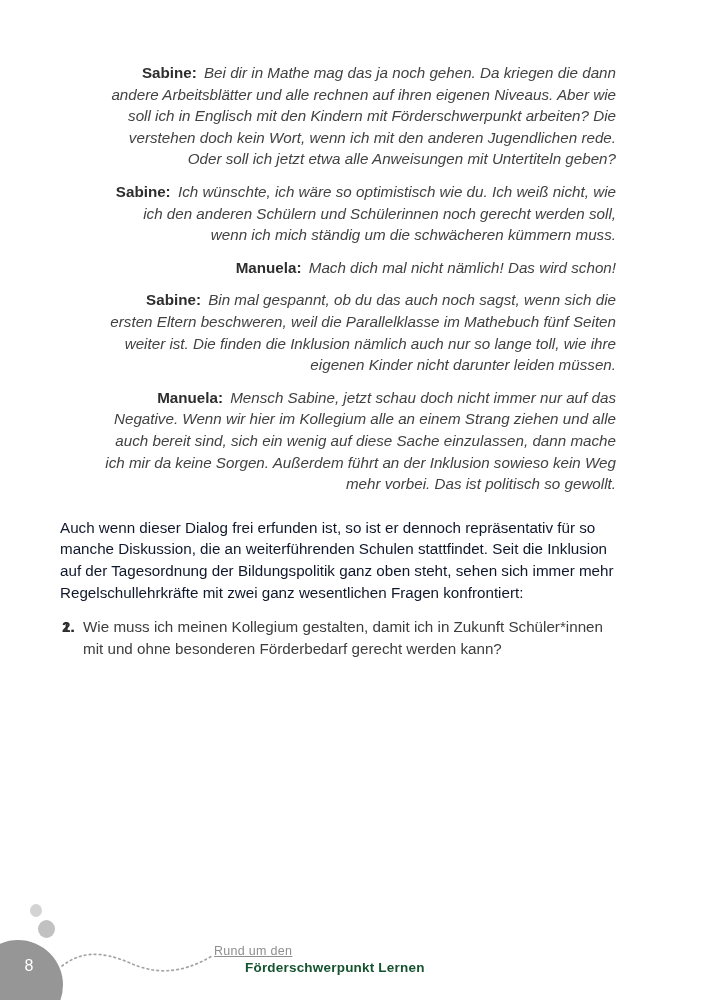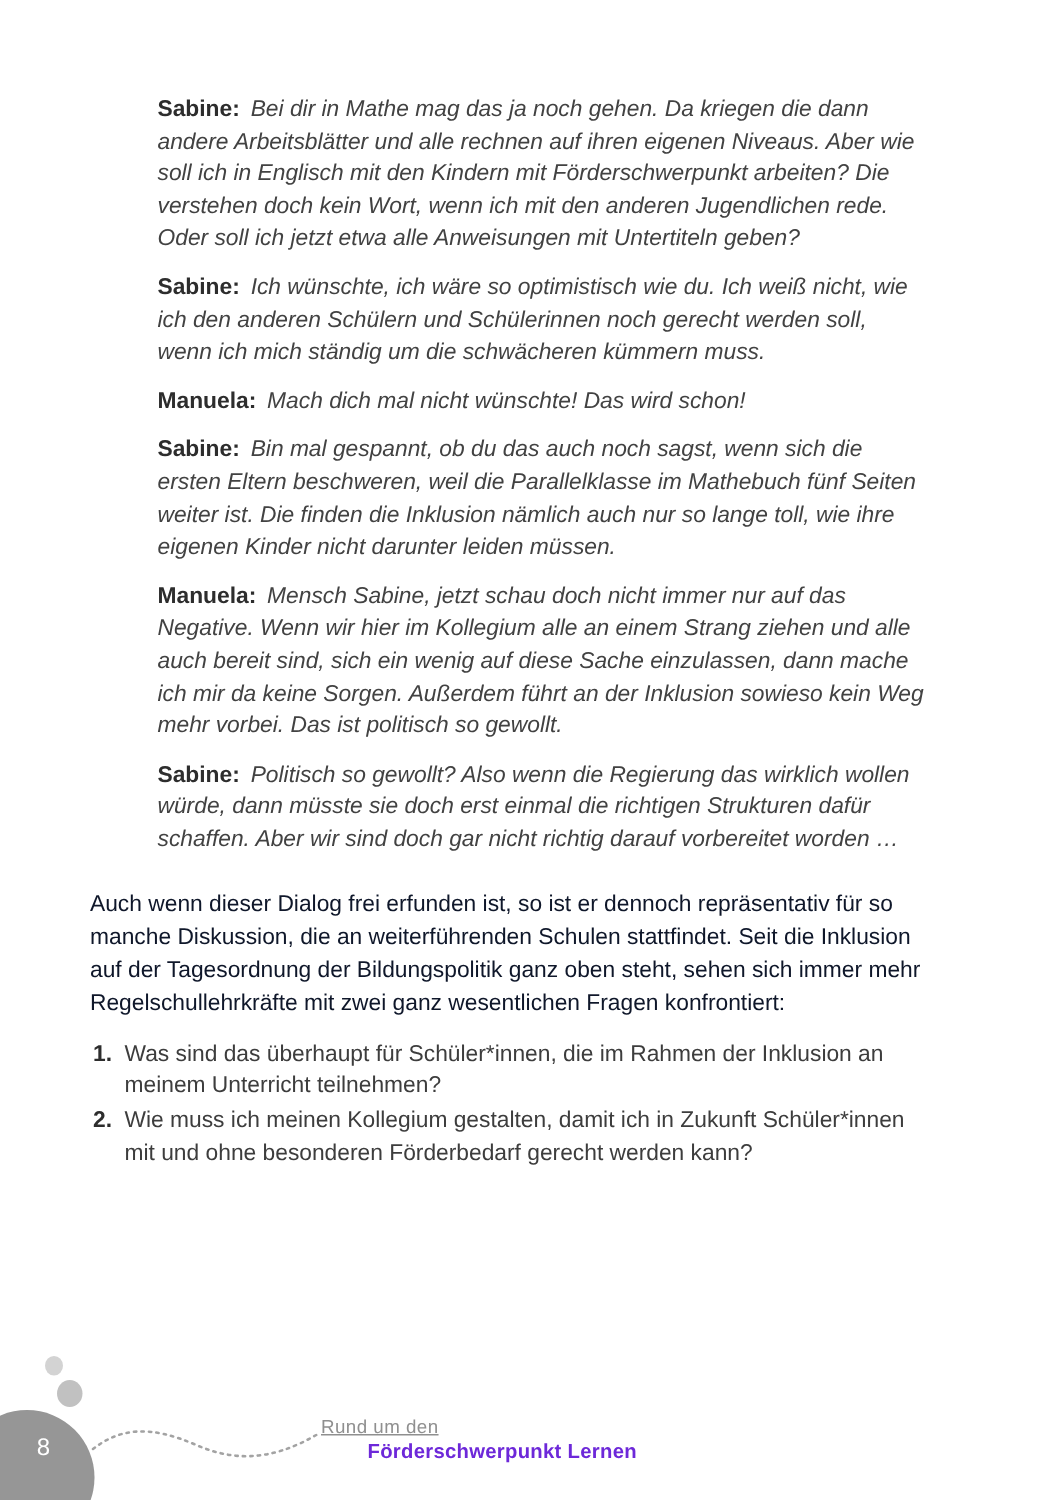--- a/index.html
+++ b/index.html
@@ -17,20 +17,21 @@
     top: 62px; left: 60px;
     width: 556px;
   }
   .dialog-block {
     margin-left: 45px;
     width: 511px;
     font-size: 15.2px;
     line-height: 21.6px;
     margin-bottom: 11px;
     color: #424242;
+    text-align: right;
   }
   .speaker {
     font-weight: bold;
     font-style: normal;
     color: #2d2d2d;
     margin-right: 3px;
   }
   .speech { font-style: italic; }
   .body-paragraph {
     margin-top: 22px;
@@ -98,48 +99,46 @@
     font-size: 12.5px;
     color: #8f8f8f;
     letter-spacing: 0.3px;
     text-decoration: underline;
   }
   .series-bottom {
     position: absolute;
     left: 245px; top: 960px;
     font-size: 13.5px;
     font-weight: bold;
-    color: #6d28d9;
+    color: #14532d;
     letter-spacing: 0.2px;
   }
 </style>
 </head>
 <body>
 
 <div class="content">
 
   <p class="dialog-block"><span class="speaker">Sabine:</span> <span class="speech">Bei dir in Mathe mag das ja noch gehen. Da kriegen die dann andere Arbeitsblätter und alle rechnen auf ihren eigenen Niveaus. Aber wie soll ich in Englisch mit den Kindern mit Förderschwerpunkt arbeiten? Die verstehen doch kein Wort, wenn ich mit den anderen Jugendlichen rede. Oder soll ich jetzt etwa alle Anweisungen mit Untertiteln geben?</span></p>
 
 
   <p class="dialog-block"><span class="speaker">Sabine:</span> <span class="speech">Ich wünschte, ich wäre so optimistisch wie du. Ich weiß nicht, wie ich den anderen Schülern und Schülerinnen noch gerecht werden soll, wenn ich mich ständig um die schwächeren kümmern muss.</span></p>
 
-  <p class="dialog-block"><span class="speaker">Manuela:</span> <span class="speech">Mach dich mal nicht wünschte! Das wird schon!</span></p>
+  <p class="dialog-block"><span class="speaker">Manuela:</span> <span class="speech">Mach dich mal nicht nämlich! Das wird schon!</span></p>
 
   <p class="dialog-block"><span class="speaker">Sabine:</span> <span class="speech">Bin mal gespannt, ob du das auch noch sagst, wenn sich die ersten Eltern beschweren, weil die Parallelklasse im Mathebuch fünf Seiten weiter ist. Die finden die Inklusion nämlich auch nur so lange toll, wie ihre eigenen Kinder nicht darunter leiden müssen.</span></p>
 
   <p class="dialog-block"><span class="speaker">Manuela:</span> <span class="speech">Mensch Sabine, jetzt schau doch nicht immer nur auf das Negative. Wenn wir hier im Kollegium alle an einem Strang ziehen und alle auch bereit sind, sich ein wenig auf diese Sache einzulassen, dann mache ich mir da keine Sorgen. Außerdem führt an der Inklusion sowieso kein Weg mehr vorbei. Das ist politisch so gewollt.</span></p>
 
-  <p class="dialog-block"><span class="speaker">Sabine:</span> <span class="speech">Politisch so gewollt? Also wenn die Regierung das wirklich wollen würde, dann müsste sie doch erst einmal die richtigen Strukturen dafür schaffen. Aber wir sind doch gar nicht richtig darauf vorbereitet worden …</span></p>
 
   <p class="body-paragraph">Auch wenn dieser Dialog frei erfunden ist, so ist er dennoch repräsentativ für so manche Diskussion, die an weiterführenden Schulen stattfindet. Seit die Inklusion auf der Tagesordnung der Bildungspolitik ganz oben steht, sehen sich immer mehr Regelschullehrkräfte mit zwei ganz wesentlichen Fragen konfrontiert:</p>
 
   <div class="question-list">
     <div class="question-item">
       <span class="question-num">1.</span>
-      <span>Was sind das überhaupt für Schüler*innen, die im Rahmen der Inklusion an meinem Unterricht teilnehmen?</span>
     </div>
     <div class="question-item">
       <span class="question-num">2.</span>
       <span>Wie muss ich meinen Kollegium gestalten, damit ich in Zukunft Schüler*innen mit und ohne besonderen Förderbedarf gerecht werden kann?</span>
     </div>
   </div>
 
 </div>
 
 <div class="dot-small"></div>

